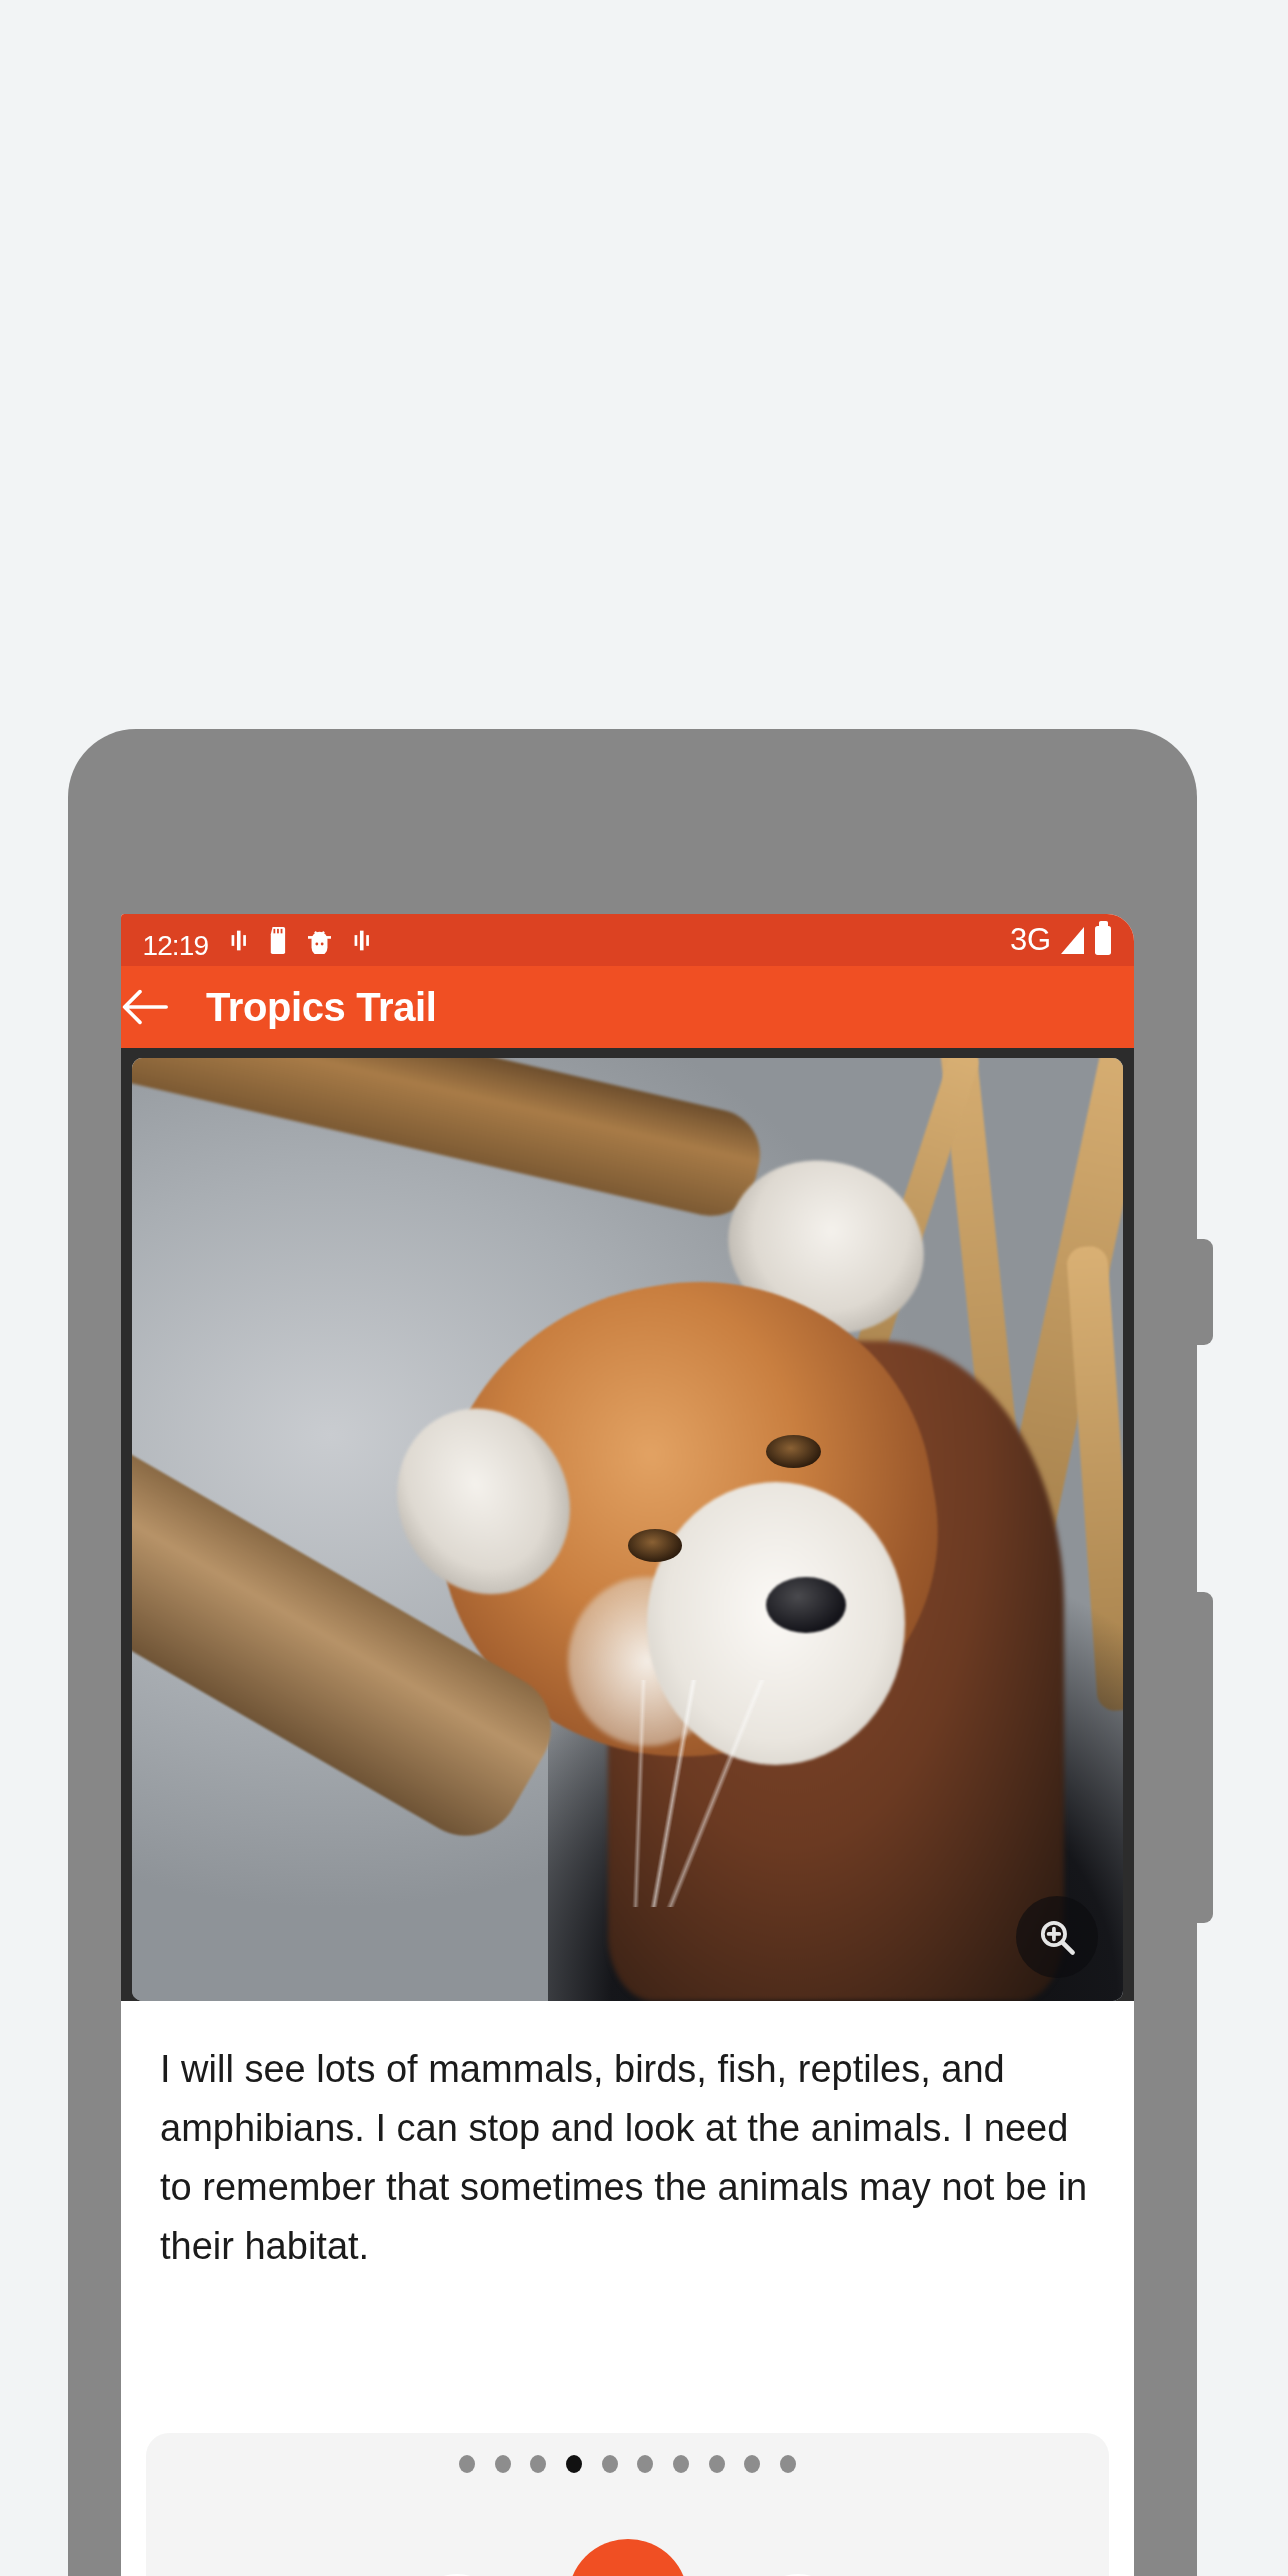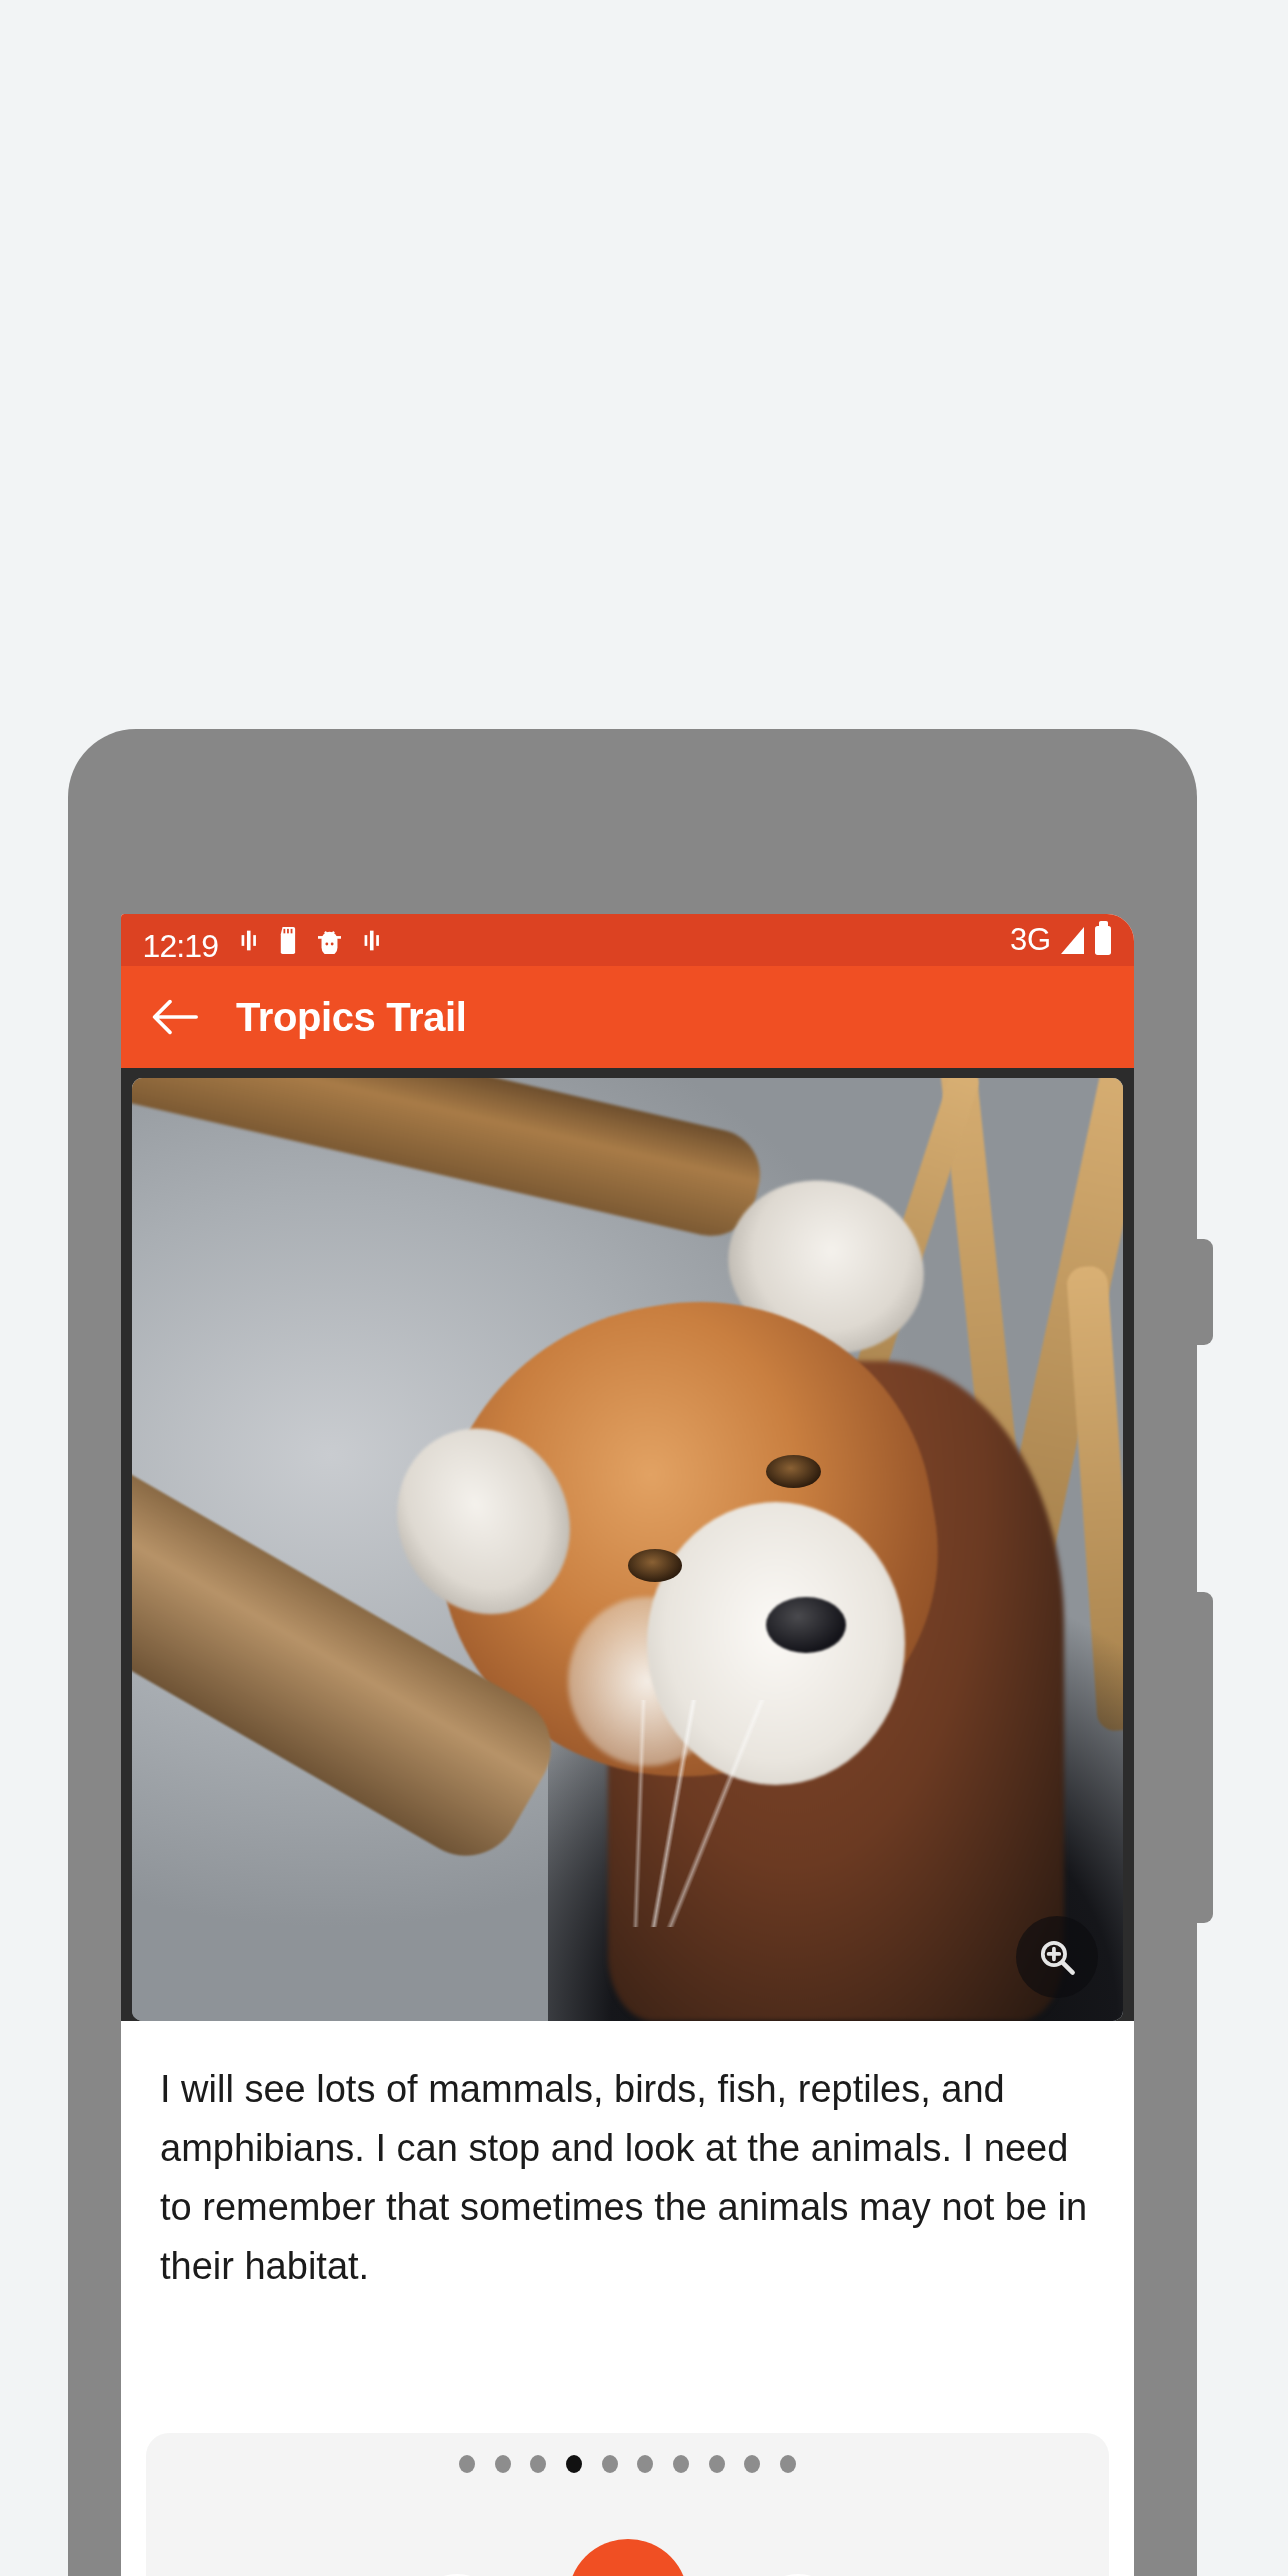--- a/index.html
+++ b/index.html
@@ -78,21 +78,21 @@
   .status-bar {
     position: relative;
     height: 52px;
     background: #dc4222;
     display: flex;
     align-items: center;
     padding: 0 23px 0 21.5px;
     color: #ffffff;
   }
   .status-clock {
-    font-size: 32px;
+    font-size: 28px;
     font-weight: normal;
     letter-spacing: -0.9px;
     margin-right: 19.7px;
     margin-top: 12px;
   }
   .status-icons-left { display: flex; align-items: center; gap: 19.7px; }
   .status-right {
     margin-left: auto;
     display: flex;
     align-items: center;
@@ -112,25 +112,24 @@
   }
   .battery::before {
     content: ""; position: absolute;
     top: -4.5px; left: 3.6px; width: 9px; height: 4.5px;
     background: #ffffff; border-radius: 1.8px 1.8px 0 0;
   }
   .vibrate-icon, .sd-icon, .usb-icon { display: block; }
 
   
   .app-bar {
-    height: 102px;
+    height: 82px;
     background: #f04f23;
     display: flex;
     align-items: center;
-    padding-left: 30px;
     gap: 38px;
   }
   .back-arrow { flex: 0 0 auto; display: block; }
   .app-title {
     color: #ffffff;
     font-size: 40px;
     font-weight: bold;
     letter-spacing: -0.4px;
   }
 

